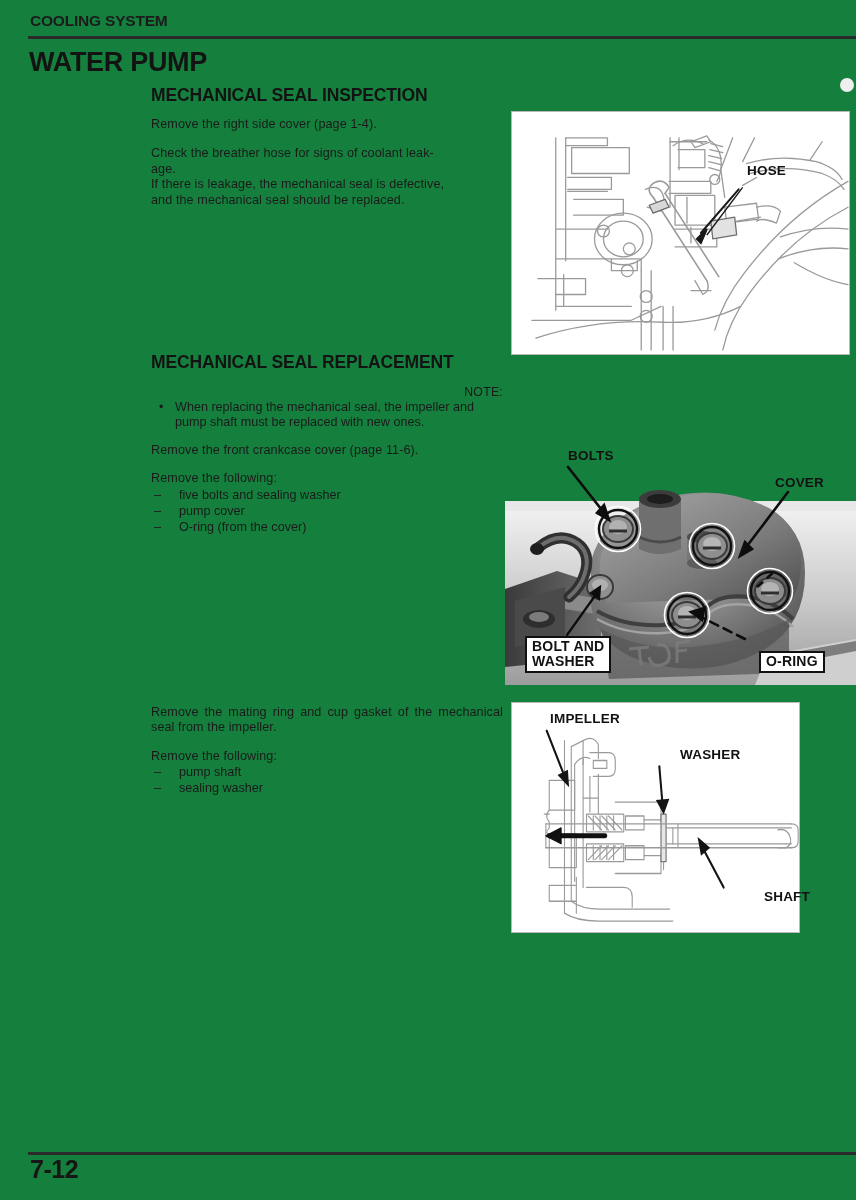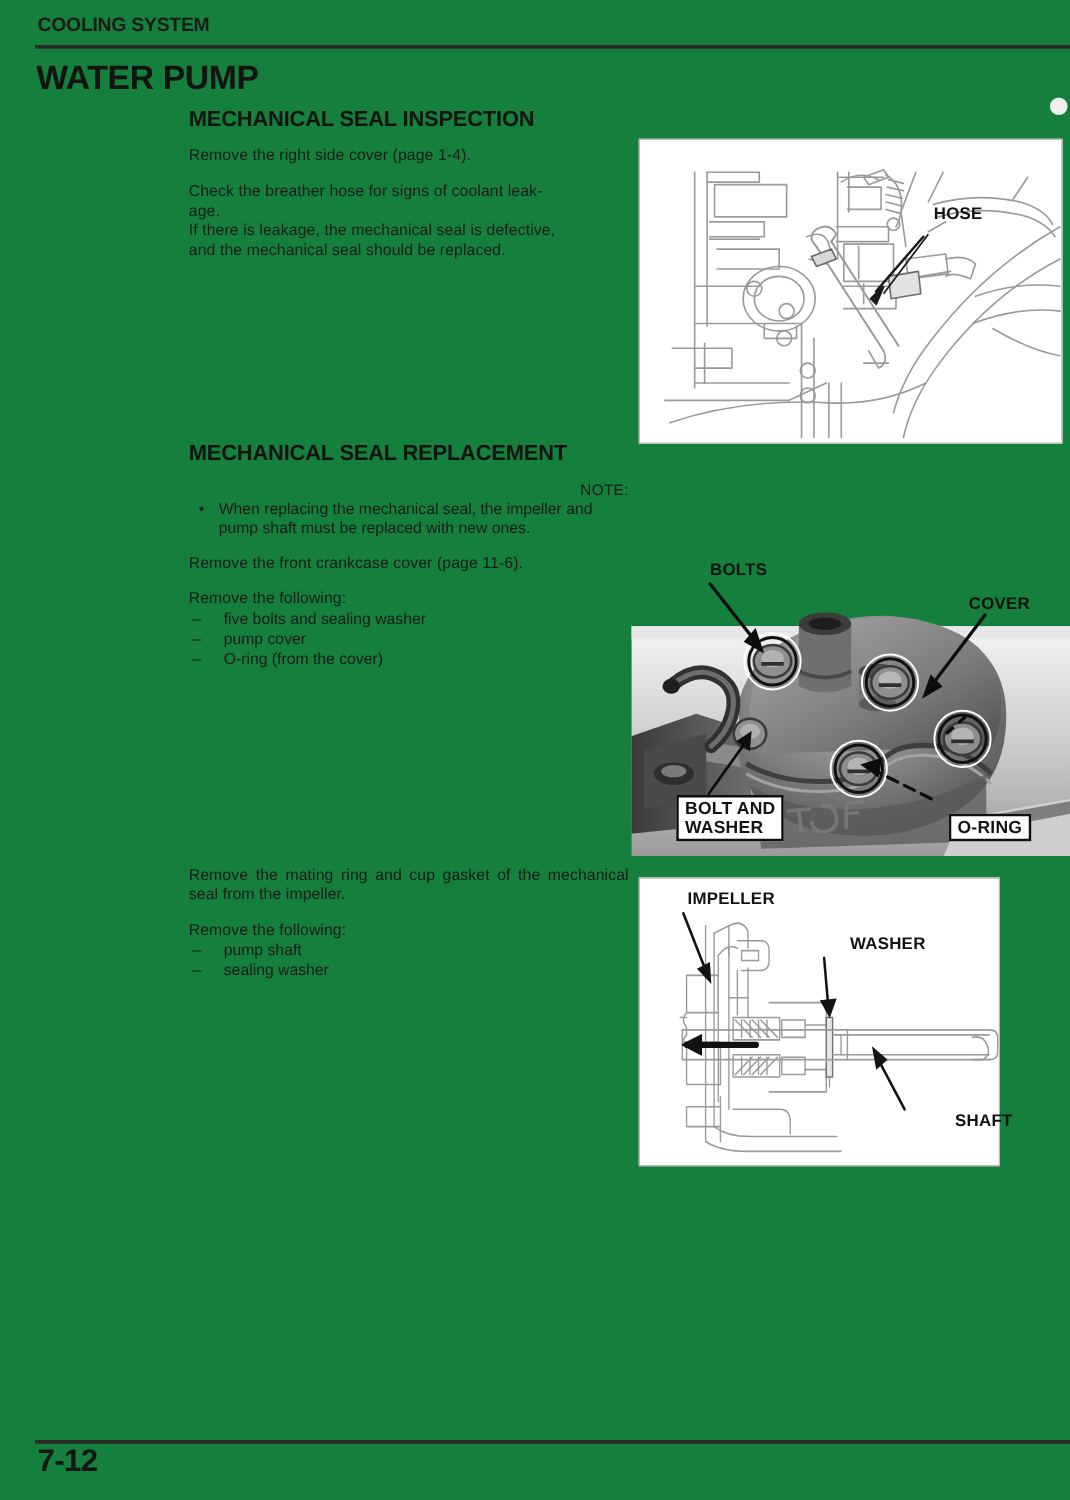--- a/index.html
+++ b/index.html
@@ -234,21 +234,21 @@
       </li>
       <li>
         <span class="mk">–</span>
         <span>O-ring (from the cover)</span>
       </li>
     </ul>
   </div>
 
   <div class="col" style="top:693px;">
 
-    <div class="para just" style="margin-top:0;">Remove the mating ring and cup gasket of the mechanical seal from the impeller.</div>
+    <div class="para just" style="margin-top:12px;">Remove the mating ring and cup gasket of the mechanical seal from the impeller.</div>
 
     <div class="para" style="margin-top:13px;">Remove the following:</div>
 
     <ul class="dashes">
       <li>
         <span class="mk">–</span>
         <span>pump shaft</span>
       </li>
       <li>
         <span class="mk">–</span>
@@ -454,21 +454,21 @@
 
       <g stroke="#0d0d0d" stroke-width="2.6" fill="#0d0d0d">
         <path d="M240,196 L192,172" stroke-dasharray="9 6" stroke-linecap="round"></path>
         <polygon points="186,169 199,165 197,177"></polygon>
         <path d="M252,144 L270,128" stroke-dasharray="8 5"></path>
       </g>
     </svg>
 
     <div class="fig-label" style="left:43px; top:5px;">BOLTS</div>
     <div class="fig-label" style="left:250px; top:32px;">COVER</div>
-    <div class="fig-label boxed" style="left:16px; top:193px;"><span>BOLT AND</span><br><span>WASHER</span></div>
+    <div class="fig-label boxed" style="left:0; top:193px;"><span>BOLT AND</span><br><span>WASHER</span></div>
     <div class="fig-label boxed" style="left:234px; top:208px;">O-RING</div>
   </div>
 
   <div class="fig-box" style="left:511px; top:702px; width:289px; height:231px;">
     <svg class="fig-svg" viewBox="0 0 339 231" preserveAspectRatio="none">
       <g fill="none" stroke="#9a9a9a" stroke-width="1.3" stroke-linejoin="round" stroke-linecap="round">
 
         <path d="M62,38 L62,212"></path>
         <path d="M62,212 q14,8 40,8 L190,220"></path>
         <path d="M70,44 L70,200 q12,8 34,8 L186,208"></path>

